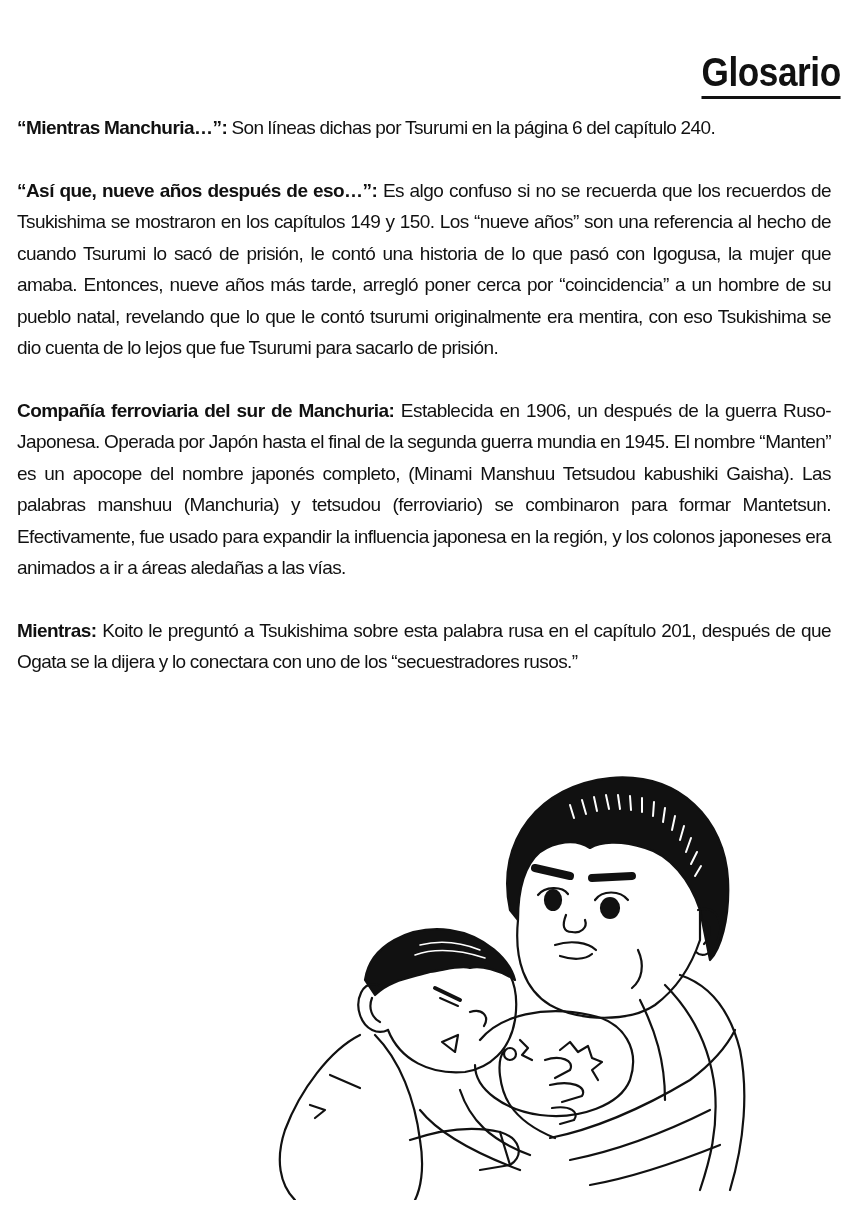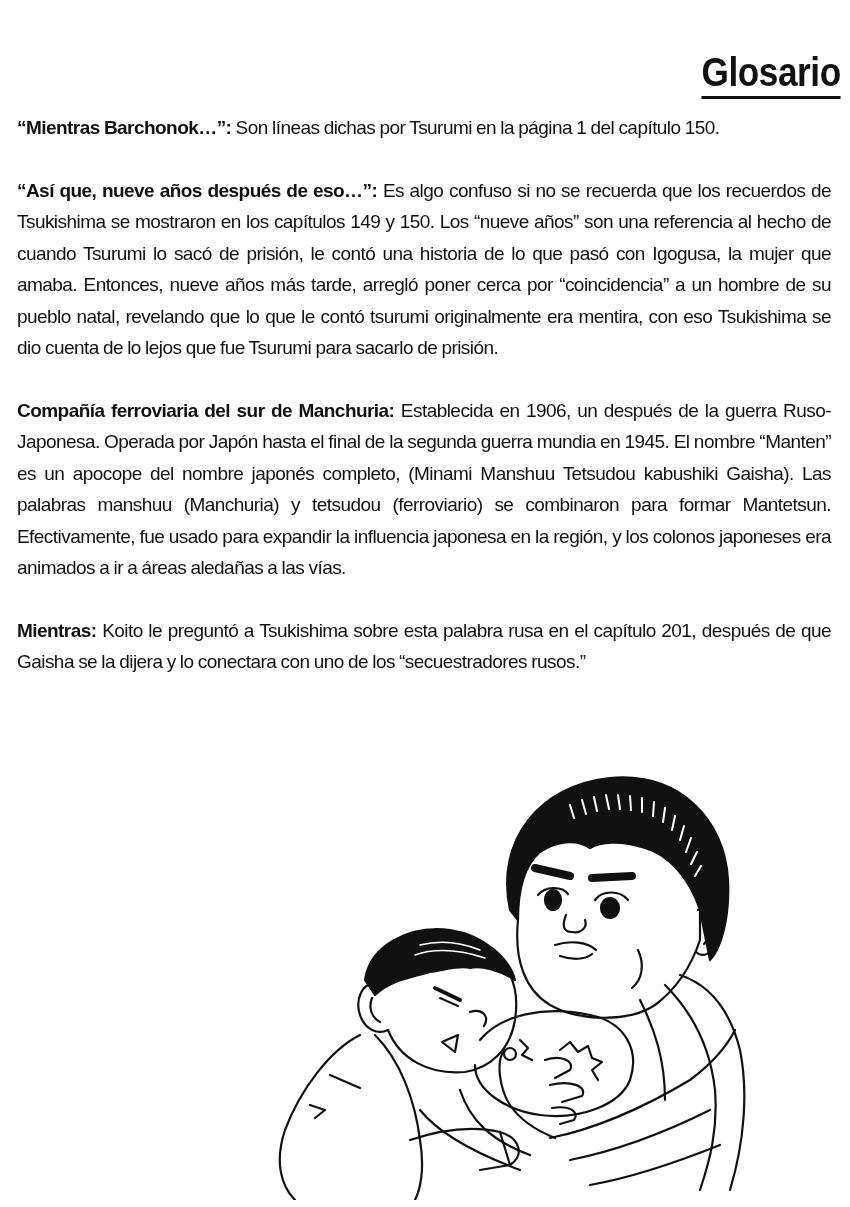--- a/index.html
+++ b/index.html
@@ -61,30 +61,30 @@
   </style>
 </head>
 <body>
 
 <h1 class="page-title">
   <span>Glosario</span>
 </h1>
 
 <div class="entries">
   <p class="entry">
-    <span class="term">“Mientras Barchonok…”:</span><span> Son líneas dichas por Tsurumi en la página 1 del capítulo 150.</span>
+    <span class="term">“Mientras Manchuria…”:</span><span> Son líneas dichas por Tsurumi en la página 6 del capítulo 240.</span>
   </p>
   <p class="entry">
     <span class="term">“Así que, nueve años después de eso…”:</span><span> Es algo confuso si no se recuerda que los recuerdos de Tsukishima se mostraron en los capítulos 149 y 150. Los “nueve años” son una referencia al hecho de cuando Tsurumi lo sacó de prisión, le contó una historia de lo que pasó con Igogusa, la mujer que amaba. Entonces, nueve años más tarde, arregló poner cerca por “coincidencia” a un hombre de su pueblo natal, revelando que lo que le contó tsurumi originalmente era mentira, con eso Tsukishima se dio cuenta de lo lejos que fue Tsurumi para sacarlo de prisión.</span>
   </p>
   <p class="entry">
     <span class="term">Compañía ferroviaria del sur de Manchuria:</span><span> Establecida en 1906, un después de la guerra Ruso-Japonesa. Operada por Japón hasta el final de la segunda guerra mundia en 1945. El nombre “Manten” es un apocope del nombre japonés completo, (Minami Manshuu Tetsudou kabushiki Gaisha). Las palabras manshuu (Manchuria) y tetsudou (ferroviario) se combinaron para formar Mantetsun. Efectivamente, fue usado para expandir la influencia japonesa en la región, y los colonos japoneses era animados a ir a áreas aledañas a las vías.</span>
   </p>
   <p class="entry">
-    <span class="term">Mientras:</span><span> Koito le preguntó a Tsukishima sobre esta palabra rusa en el capítulo 201, después de que Gaisha se la dijera y lo conectara con uno de los “secuestradores rusos.”</span>
+    <span class="term">Mientras:</span><span> Koito le preguntó a Tsukishima sobre esta palabra rusa en el capítulo 201, después de que Ogata se la dijera y lo conectara con uno de los “secuestradores rusos.”</span>
   </p>
 </div>
 
 <div class="illustration">
   <svg width="500" height="440" viewBox="0 0 500 440" fill="none" stroke="#111" stroke-width="2.2" stroke-linecap="round" stroke-linejoin="round">
 
     <g>
       <path d="M240,150 C225,80 270,25 340,18 C410,12 455,60 458,120 C460,160 450,190 440,200 L430,150 C420,120 400,95 375,88 C350,80 330,82 320,88 C305,78 285,82 270,92 C255,105 248,130 248,160 Z" fill="#111" stroke="#111"></path>
 
       <g stroke="#fff" stroke-width="2">

